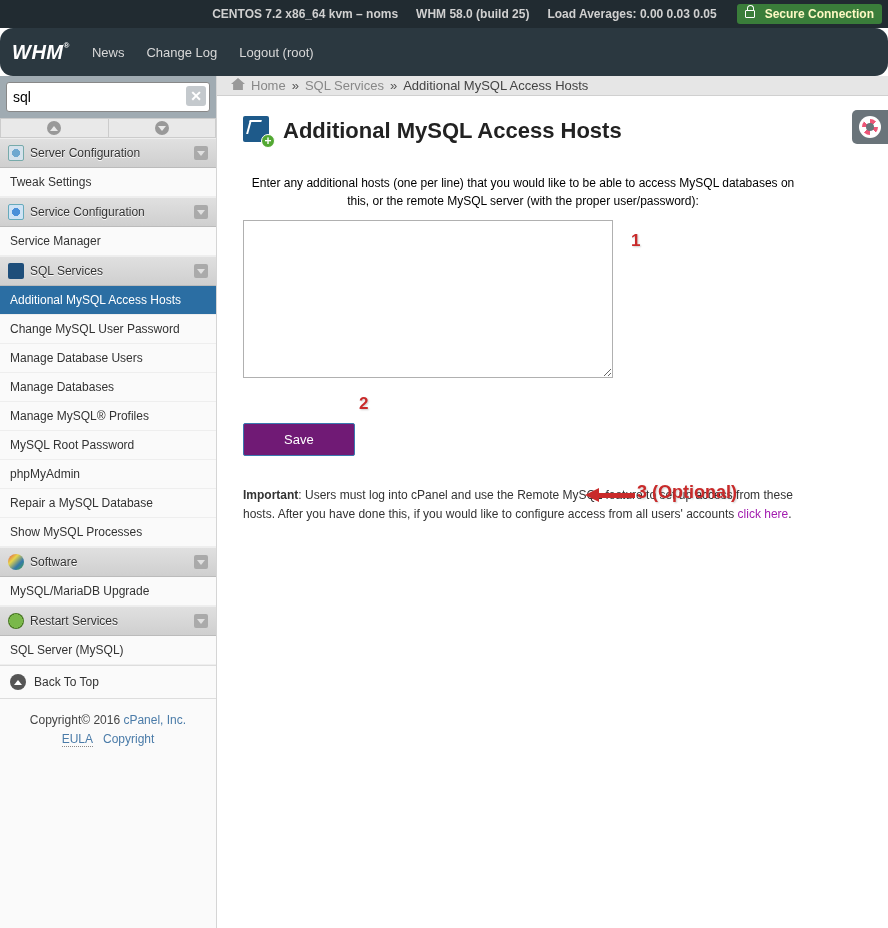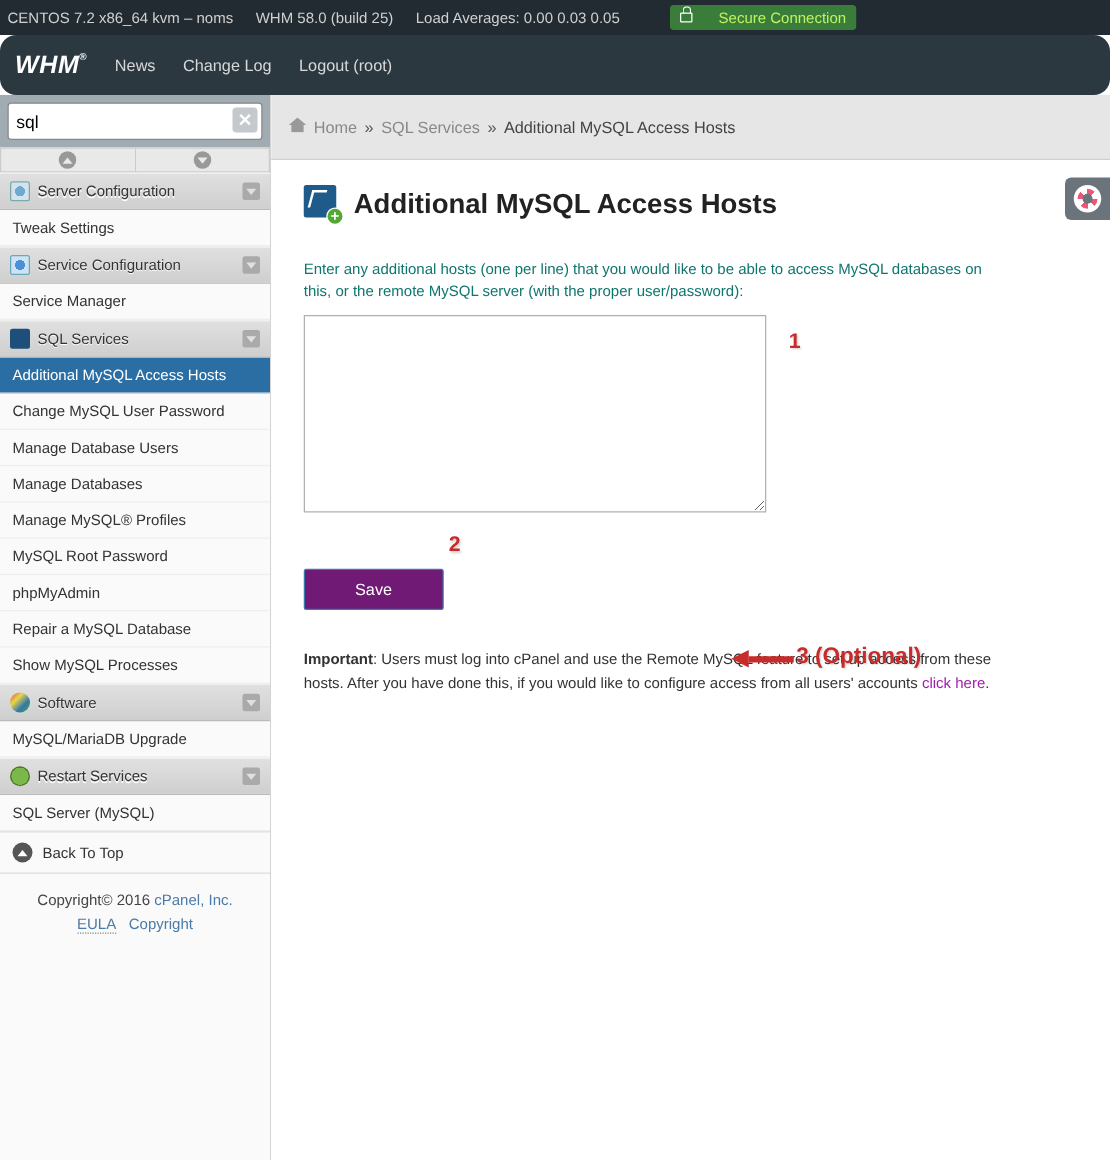--- a/index.html
+++ b/index.html
@@ -1,18 +1,18 @@
 <!DOCTYPE html>
 <html><head>
 <meta charset="utf-8">
 <style>
 * { margin: 0; padding: 0; box-sizing: border-box; }
 body { font-family: Verdana, Arial, sans-serif; font-size: 12px; background: #fff; width: 888px; height: 928px; overflow: hidden; }
-.topbar { background: #212b31; color: #d0d0d0; height: 28px; display: flex; align-items: center; padding: 0 6px; font-size: 12px; gap: 18px; }
-.topbar .secure { background: #3a7d3a; color: #bef264; padding: 3px 8px; border-radius: 3px; display: flex; align-items: center; gap: 21px; margin-left: 22px; }
+.topbar { background: #212b31; color: #d0d0d0; height: 28px; display: flex; align-items: center; justify-content: flex-end; padding: 0 6px; font-size: 12px; gap: 18px; font-weight: bold; }
+.topbar .secure { background: #3a7d3a; color: #fef9c3; padding: 3px 8px; border-radius: 3px; display: flex; align-items: center; gap: 10px; margin-left: 2px; }
 .navbar { background: #2b3840; height: 48px; display: flex; align-items: center; padding: 0 12px; gap: 22px; border-radius: 13px; }
 .navbar .logo { color: #fff; font-weight: bold; font-size: 20px; font-style: italic; letter-spacing: 0.5px; }
 .navbar .logo sup { font-size: 8px; font-style: normal; vertical-align: top; }
 .navbar a { color: #d8d8d8; text-decoration: none; font-size: 13px; }
 .container { display: flex; height: calc(928px - 76px); }
 .sidebar { width: 217px; background: #fafafa; border-right: 1px solid #d5d5d5; display: flex; flex-direction: column; overflow-y: auto; }
 .searchwrap { background: #a0abb2; padding: 6px; display: flex; align-items: center; gap: 4px; }
 .searchbox { flex: 1; position: relative; }
 .searchbox input { width: 100%; padding: 6px 26px 6px 6px; border: 1px solid #888; border-radius: 3px; font-size: 14px; outline: none; }
 .clearsearch { position: absolute; right: 4px; top: 4px; width: 20px; height: 20px; background: #c4c9cd; border-radius: 3px; display: flex; align-items: center; justify-content: center; color: #fff; font-weight: bold; cursor: pointer; font-size: 14px; }
@@ -34,36 +34,36 @@
 .ci-rs { background: radial-gradient(circle,#7ab84a 60%,#4b7a25 61%); border-radius: 50%; }
 .item { padding: 7px 10px; color: #333; font-size: 12px; cursor: pointer; border-bottom: 1px solid #eee; }
 .item.active { background: #2b6ea3; color: #fff; }
 .backtop { padding: 8px 10px; display: flex; align-items: center; gap: 8px; border-top: 1px solid #ddd; border-bottom: 1px solid #ddd; cursor: pointer; color: #333; }
 .backtop .circ { width: 16px; height: 16px; background: #555; border-radius: 50%; display: flex; align-items: center; justify-content: center; }
 .backtop .circ::after { content: ""; border-left: 4px solid transparent; border-right: 4px solid transparent; border-bottom: 5px solid #fff; }
 .footer { padding: 12px 10px; text-align: center; font-size: 12px; color: #444; line-height: 1.6; }
 .footer a { color: #4a7ba8; text-decoration: none; }
 .footer .eula { border-bottom: 1px dotted #888; }
 .content { flex: 1; background: #fff; display: flex; flex-direction: column; }
-.breadcrumb { background: #e6e6e6; padding: 18px 14px; font-size: 13px; color: #555; display: flex; align-items: flex-start; gap: 6px; border-bottom: 1px solid #d0d0d0; }
+.breadcrumb { background: #e6e6e6; padding: 2px 14px; font-size: 13px; color: #555; display: flex; align-items: flex-start; gap: 6px; border-bottom: 1px solid #d0d0d0; }
 .breadcrumb a { color: #888; text-decoration: none; }
 .breadcrumb .cur { color: #444; }
 .homeicon { width: 14px; height: 12px; display: inline-block; background: #999; clip-path: polygon(50% 0, 100% 50%, 85% 50%, 85% 100%, 15% 100%, 15% 50%, 0 50%); }
 .main { padding: 20px 26px; position: relative; }
 .titlebar { display: flex; align-items: center; gap: 10px; margin-bottom: 28px; }
 .titleicon { width: 30px; height: 30px; position: relative; }
 .titleicon .base { width: 26px; height: 26px; background: #1e5a8a; border-radius: 2px; position: absolute; top: 0; left: 0; }
 .titleicon .base::after { content:""; position:absolute; left:5px; top:4px; width:10px; height:12px; border:2px solid #fff; border-bottom:none; border-right:none; transform: skewX(-15deg); }
 .titleicon .plus { width: 14px; height: 14px; background: #52a832; border-radius: 50%; position: absolute; bottom: -2px; right: -2px; display: flex; align-items: center; justify-content: center; color: #fff; font-weight: bold; font-size: 12px; border: 1px solid #fff; }
 .titlebar h1 { font-size: 22px; color: #222; font-weight: bold; }
 .helpicon { position: absolute; top: 14px; right: 0; width: 36px; height: 34px; background: #6a747a; border-radius: 5px 0 0 5px; display: flex; align-items: center; justify-content: center; }
 .helpicon .ring { width: 22px; height: 22px; border-radius: 50%; background: #fff; position: relative; }
 .helpicon .ring::before { content:""; position:absolute; inset:3px; border-radius:50%; background: conic-gradient(#e57 0 45deg,#fff 45deg 90deg,#e57 90deg 135deg,#fff 135deg 180deg,#e57 180deg 225deg,#fff 225deg 270deg,#e57 270deg 315deg,#fff 315deg 360deg); }
 .helpicon .ring::after { content:""; position:absolute; inset:7px; background:#6a747a; border-radius:50%; }
-.desc { max-width: 560px; color: #0f766e; line-height: 1.5; margin-bottom: 10px; }
+.desc { max-width: 560px; color: #000000; line-height: 1.5; margin-bottom: 10px; text-align: center; }
 textarea.hosts { width: 370px; height: 158px; border: 1px solid #b0b0b0; resize: both; font-family: monospace; padding: 4px; font-size: 13px; }
 .btn-save { margin-top: 42px; background: #701a75; color: #fff; border: 1px solid #3a7ab0; padding: 8px 40px; font-size: 13px; cursor: pointer; border-radius: 2px; }
 .note { margin-top: 30px; max-width: 560px; line-height: 1.55; color: #333; }
 .note a { color: #a21caf; text-decoration: none; }
 .anno { position: absolute; color: #c92a2a; font-weight: bold; font-size: 17px; text-shadow: 1px 1px 2px rgba(0,0,0,0.2); pointer-events: none; }
 .anno1 { top: 135px; left: 414px; }
 .anno2 { top: 298px; left: 142px; }
 .anno3 { top: 386px; left: 420px; font-size: 18px; }
 .arrow3 { position:absolute; top: 392px; left: 368px; width: 50px; height: 14px; pointer-events:none; }
 .arrow3 .shaft { position:absolute; right:0; top:5px; width:36px; height:5px; background:#c92a2a; }

